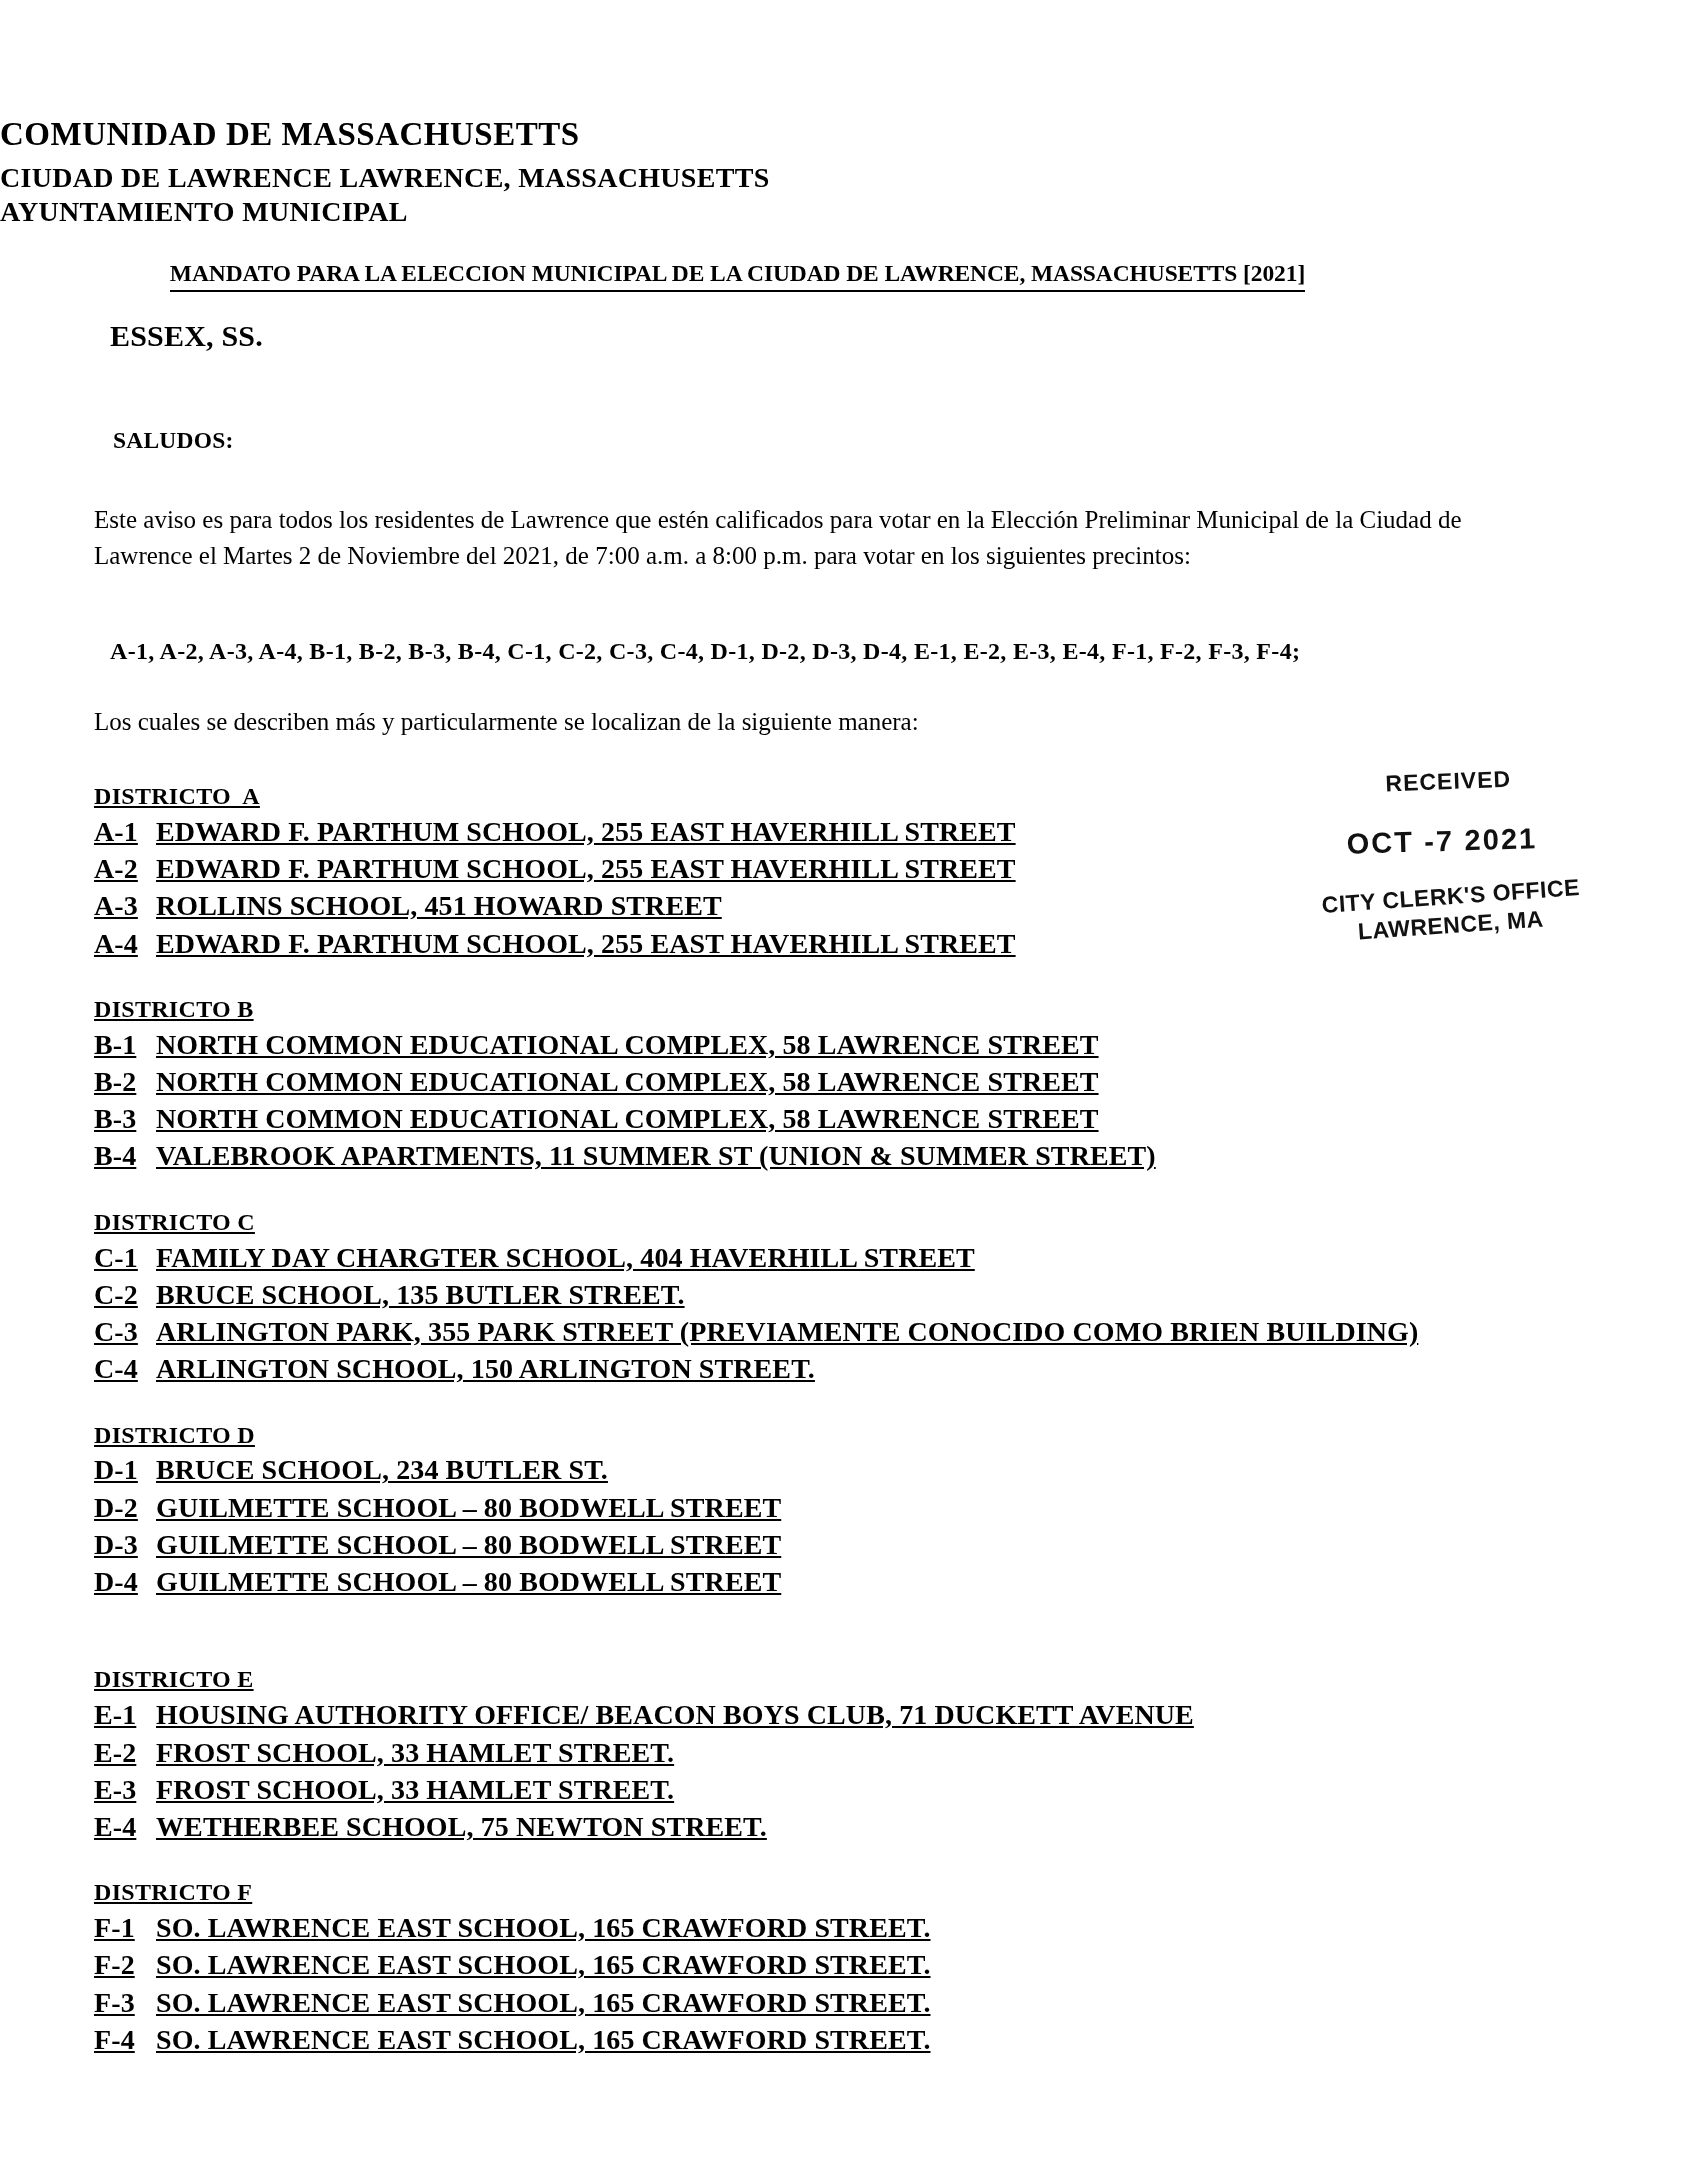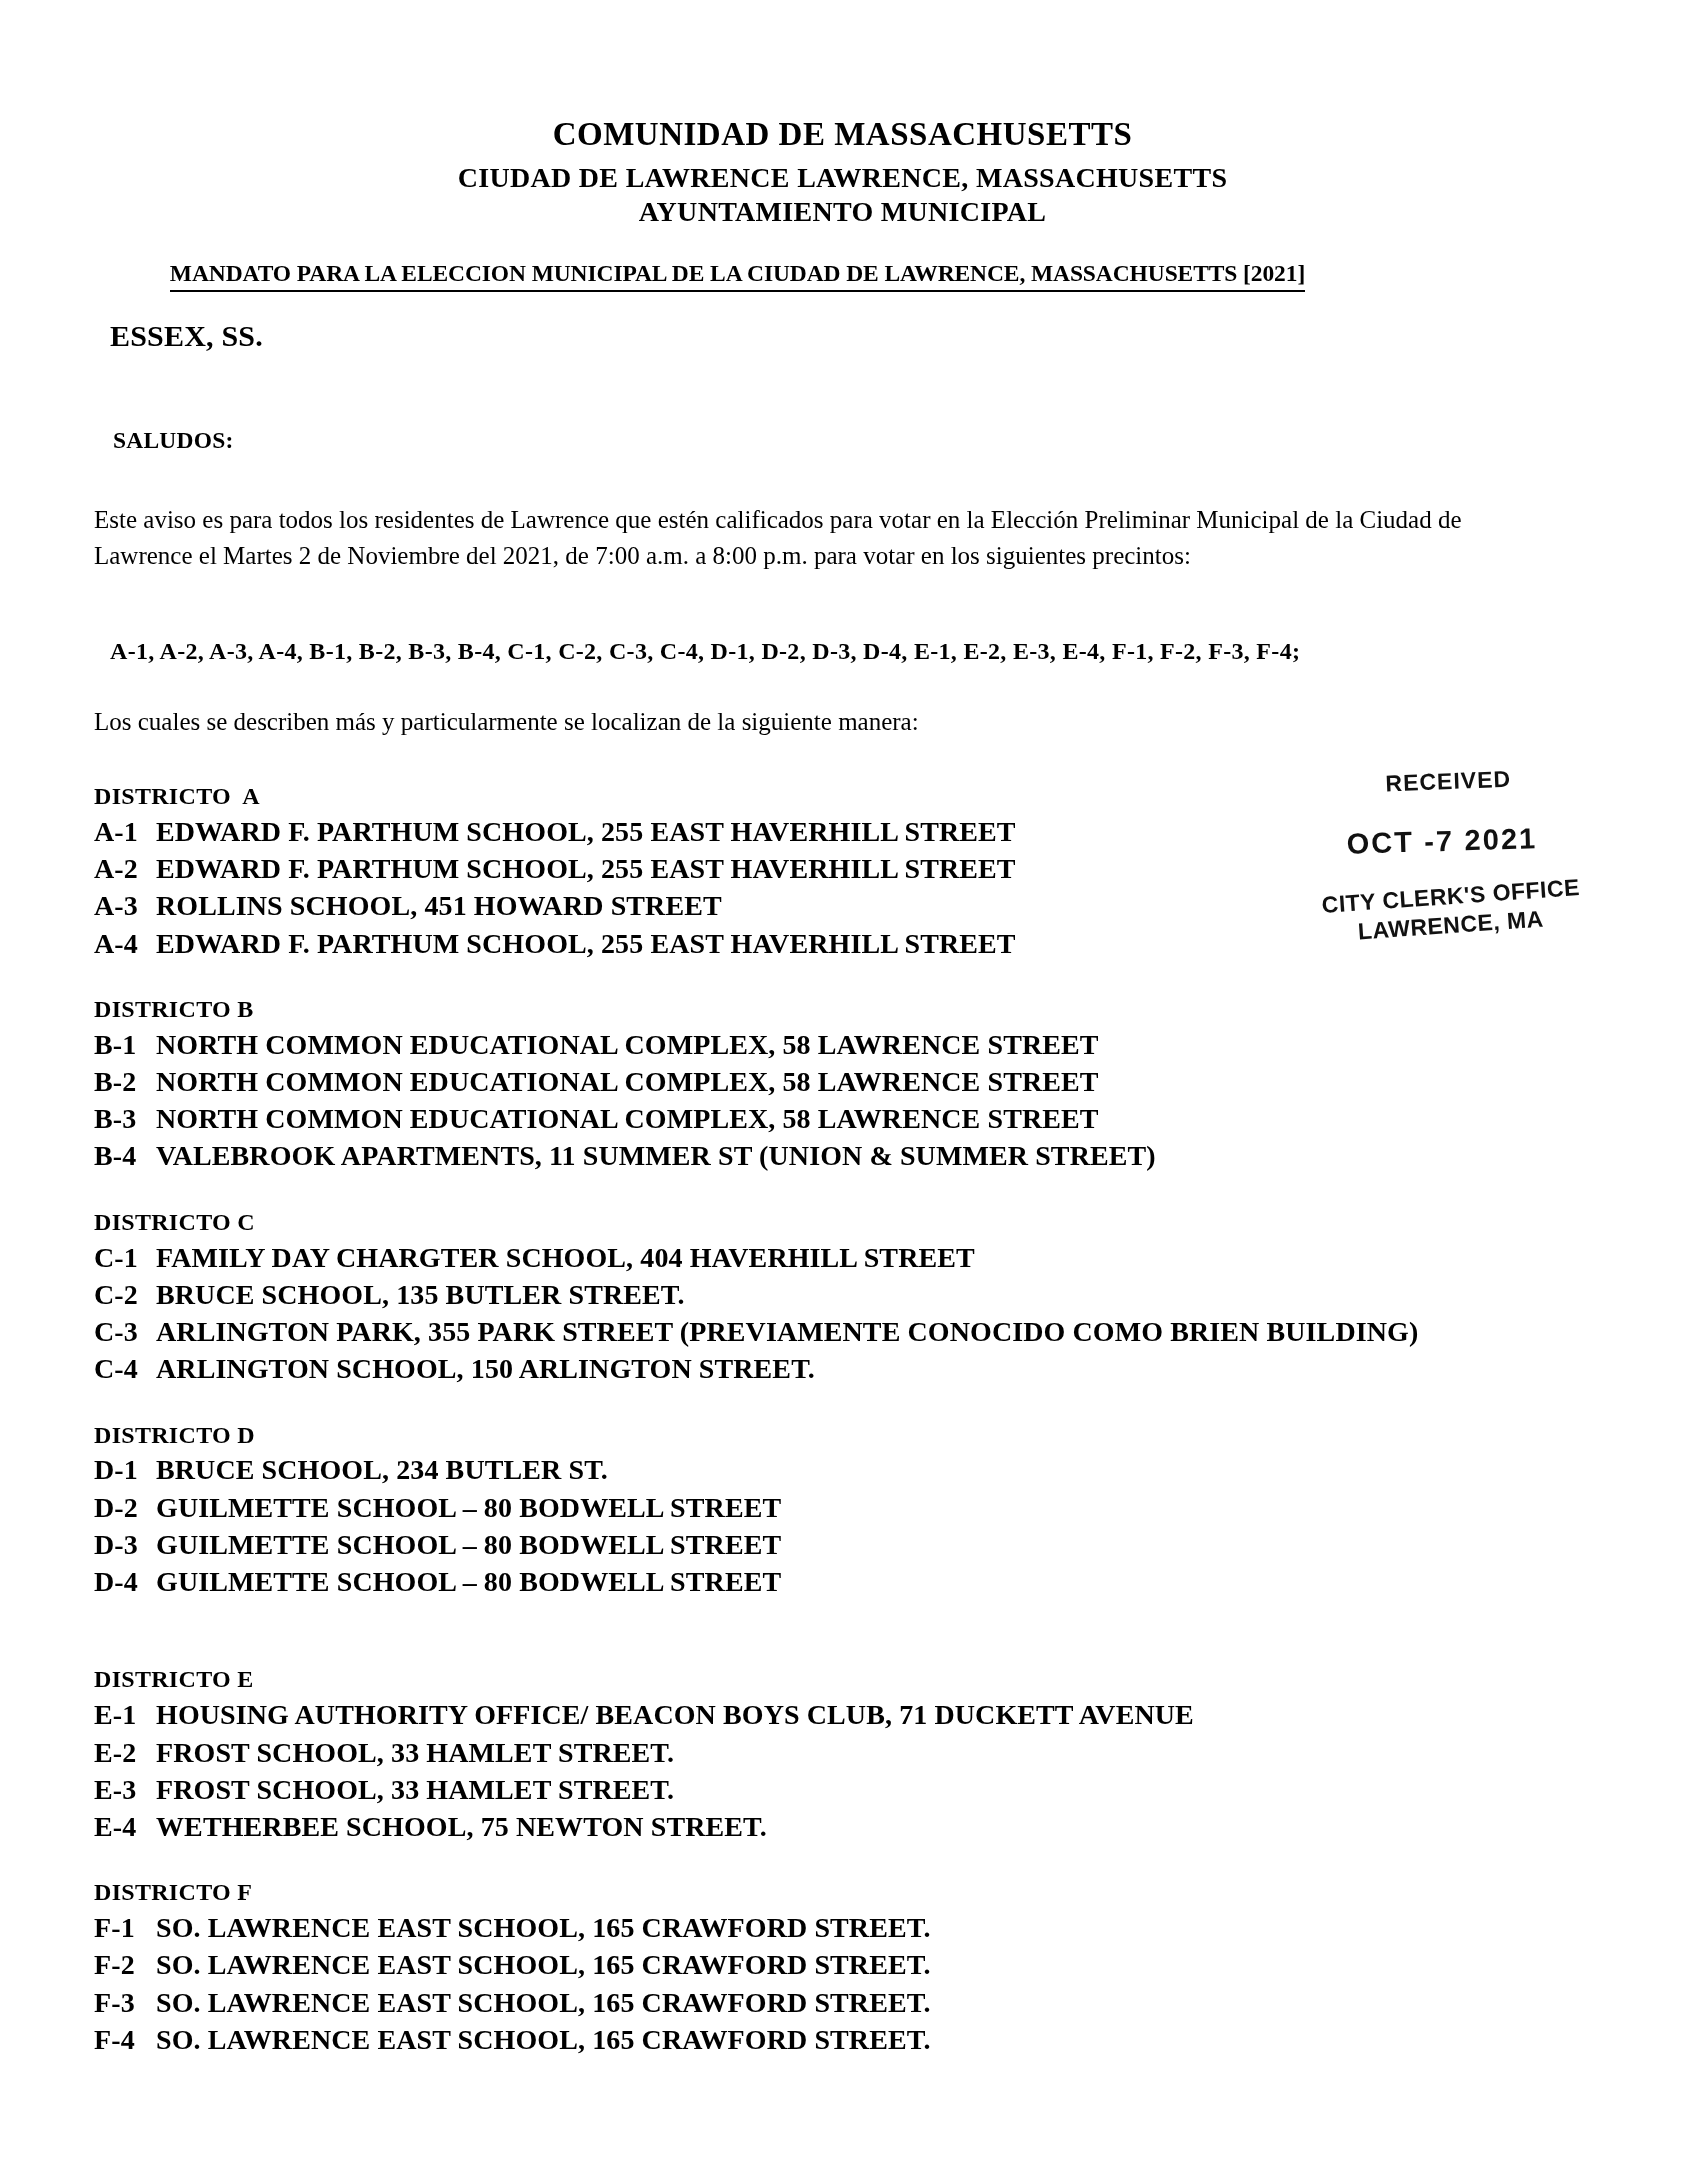--- a/index.html
+++ b/index.html
@@ -19,21 +19,20 @@
     background: #ffffff;
     overflow: hidden;
   }
 
   
   .header-block {
     position: absolute;
     left: 0;
     top: 118px;
     width: 1685px;
-    text-align: center;
   }
   .title-main {
     font-size: 33px;
     font-weight: bold;
     letter-spacing: 0.5px;
     line-height: 1.0;
     margin-bottom: 10px;
   }
   .title-sub {
     font-size: 28px;
@@ -104,20 +103,21 @@
 
   
   .districts {
     position: absolute;
     left: 94px;
     top: 781px;
     width: 1511px;
   }
   .district-block {
     margin-bottom: 32px;
+    text-decoration: underline;
   }
   .district-block.gap-wide {
     margin-bottom: 64px;
   }
   .district-head {
     font-size: 24px;
     font-weight: bold;
     letter-spacing: 0.3px;
     line-height: 1.33;
     white-space: pre;

